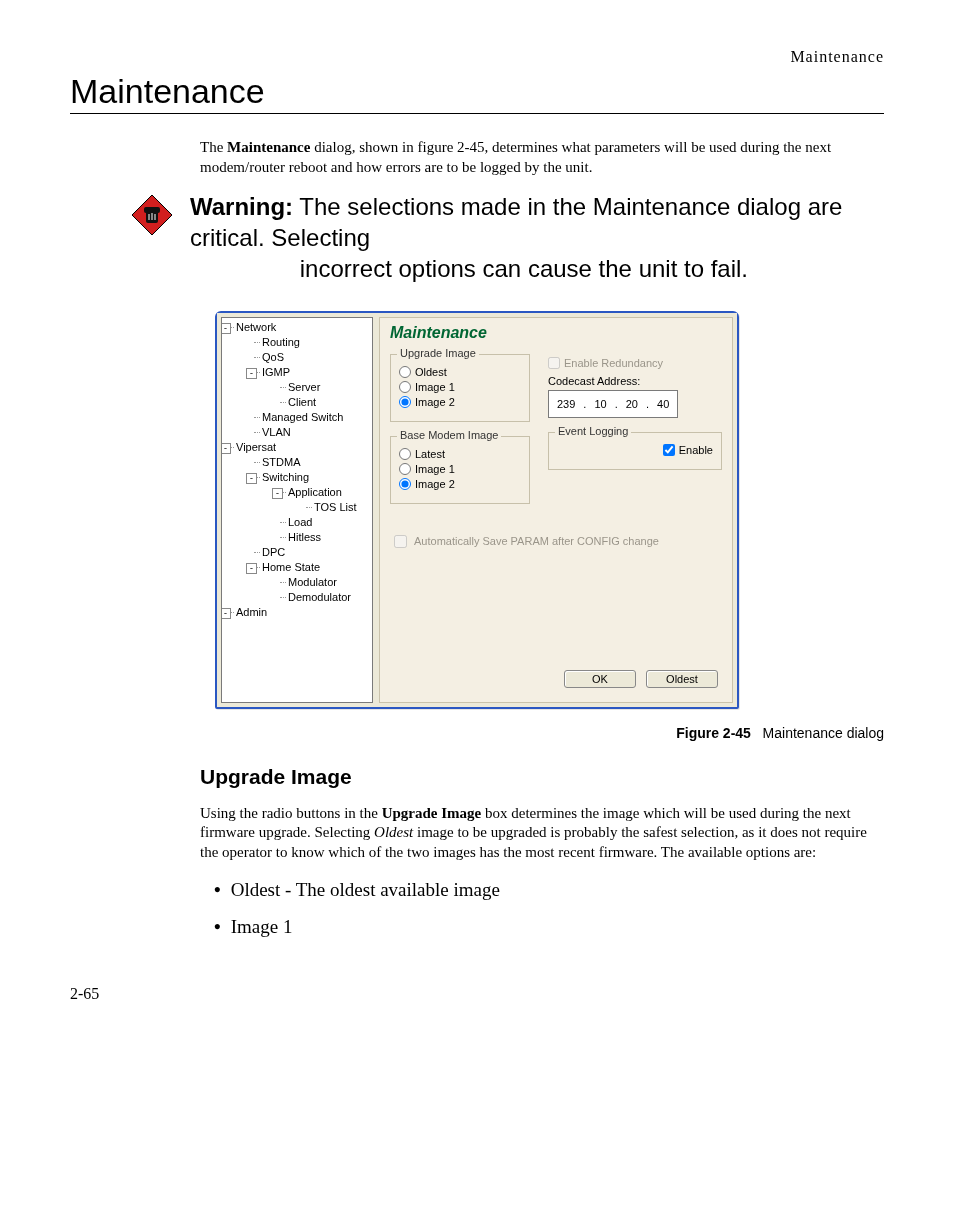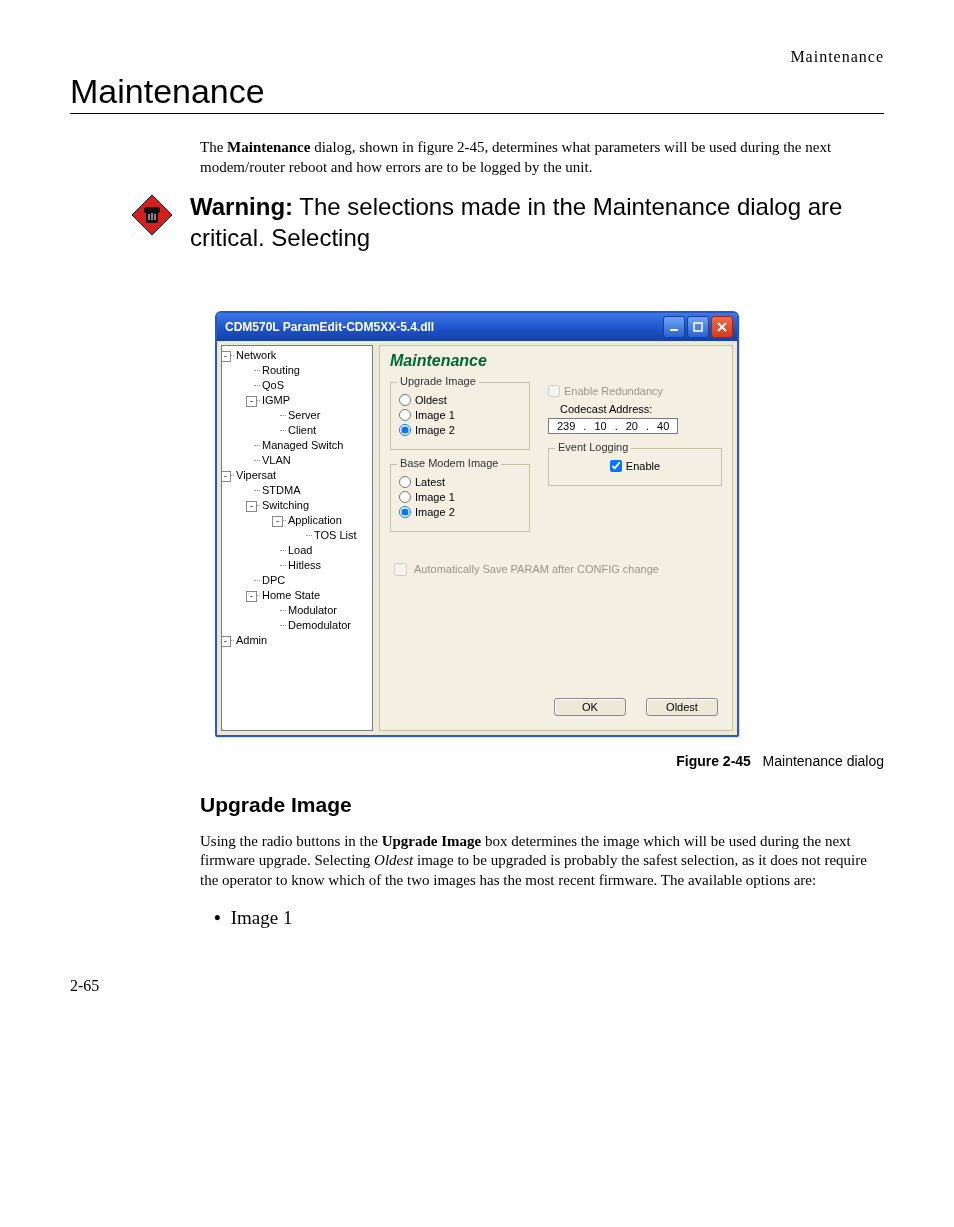--- a/index.html
+++ b/index.html
@@ -205,34 +205,34 @@
     align-items:center;
     gap:4px;
     margin: 3px 0;
     font-size:11px;
   }
   .radio-row input, .check-row input { margin:0; width:12px; height:12px; vertical-align:middle;}
   .disabled-text { color: #9a958a; }
   .ip-field {
     display: inline-flex; align-items:center;
     background:#fff; border:1px solid #7a7a7a;
-    padding:1px 4px; font-size:11px; margin-top:3px;
+    padding:7px 4px; font-size:11px; margin-top:3px;
     gap:4px;
   }
   .ip-field span { padding:0 4px; }
-  .addr-label { font-size:11px; margin-top:6px; display:block;margin-left:12px; }
+  .addr-label { font-size:11px; margin-top:6px; display:block; }
   .auto-save-row {
     margin-top: 14px;
     font-size:11px;
     display:flex; align-items:center; gap:4px;
   }
   .dlg-buttons {
     position:absolute;
     bottom:14px; right:14px;
-    display:flex; gap:20px;
+    display:flex; gap:10px;
   }
   .win-btn {
     font-family: Tahoma, Arial, sans-serif;
     font-size:11px;
     padding:2px 0;
     width:72px;
     background:#ece9d8;
     border:1px solid #888;
     border-radius:3px;
     box-shadow: inset 1px 1px 0 #fff;
@@ -305,46 +305,26 @@
         <rect x="14" y="14" width="16" height="6" rx="2" fill="#111"></rect>
         <line x1="19" y1="21" x2="19" y2="27" stroke="#fff" stroke-width="1"></line>
         <line x1="22" y1="20" x2="22" y2="27" stroke="#fff" stroke-width="1"></line>
         <line x1="25" y1="21" x2="25" y2="27" stroke="#fff" stroke-width="1"></line>
       </svg>
     </div>
     <div class="warn-text">
       <span class="warn-label">Warning:</span>
       <span>The selections made in the Maintenance dialog are critical. Selecting</span><br>
       <span style="visibility:hidden" class="warn-label">Warning:</span>
+      <span>incorrect options can cause the unit to fail.</span>
     </div>
   </div>
 
   <div class="figure-wrap">
     <div class="dlg-window">
-      <div class="dlg-titlebar">
-        <span>CDM570L ParamEdit-CDM5XX-5.4.dll</span>
-        <div class="tb-buttons">
-          <div class="tb-btn">
-              <svg viewBox="0 0 10 10">
-                <rect x="1" y="7" width="8" height="2" fill="#fff"></rect>
-              </svg>
-            </div>
-          <div class="tb-btn">
-              <svg viewBox="0 0 10 10">
-                <rect x="1" y="1" width="8" height="8" fill="none" stroke="#fff" stroke-width="1.5"></rect>
-              </svg>
-            </div>
-          <div class="tb-btn close">
-              <svg viewBox="0 0 10 10">
-                <line x1="1" y1="1" x2="9" y2="9" stroke="#fff" stroke-width="2"></line>
-                <line x1="9" y1="1" x2="1" y2="9" stroke="#fff" stroke-width="2"></line>
-              </svg>
-            </div>
-        </div>
-      </div>
       <div class="dlg-body">
 
         <div class="tree-panel tree">
           <ul>
             <li class="node"><span class="expander">-</span><span>Network</span>
               <ul>
                 <li><span>Routing</span></li>
                 <li><span>QoS</span></li>
                 <li class="node"><span class="expander">-</span><span>IGMP</span>
                   <ul>
@@ -430,21 +410,21 @@
               <span class="addr-label">Codecast Address:</span>
               <div class="ip-field">
                 <span>239</span>.
                 <span>10</span>.
                 <span>20</span>.
                 <span>40</span>
               </div>
 
               <div class="groupbox" style="margin-top:14px;">
                 <span class="legend">Event Logging</span>
-                <label class="check-row" style="justify-content:center;">
+                <label class="check-row" style="justify-content:flex-end;">
                   <input type="checkbox" checked="" style="">
                   <span>Enable</span>
                 </label>
               </div>
             </div>
           </div>
 
           <label class="auto-save-row disabled-text">
             <input type="checkbox" disabled="" style="">
             <span>Automatically Save PARAM after CONFIG change</span>
@@ -464,20 +444,21 @@
   </div>
 
   <div class="indent-block">
     <h2 class="section-title">Upgrade Image</h2>
 
     <p class="body-text">
       <span>Using the radio buttons in the </span><b>Upgrade Image</b><span> box determines the image which will be used during the next firmware upgrade. Selecting </span><i>Oldest</i><span> image to be upgraded is probably the safest selection, as it does not require the operator to know which of the two images has the most recent firmware. The available options are:</span>
     </p>
 
     <ul class="doc-list">
+      <li>Oldest - The oldest available image</li>
       <li>Image 1</li>
     </ul>
   </div>
 
   <div class="footer">
     <span class="pnum">2-65</span>
   </div>
 
 </div>
 

